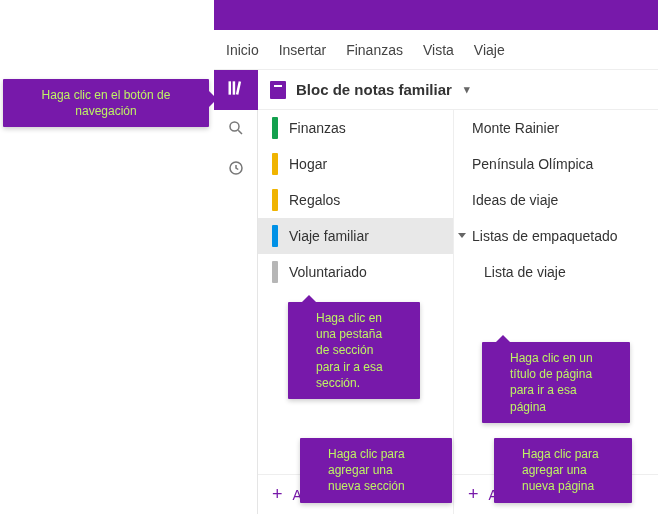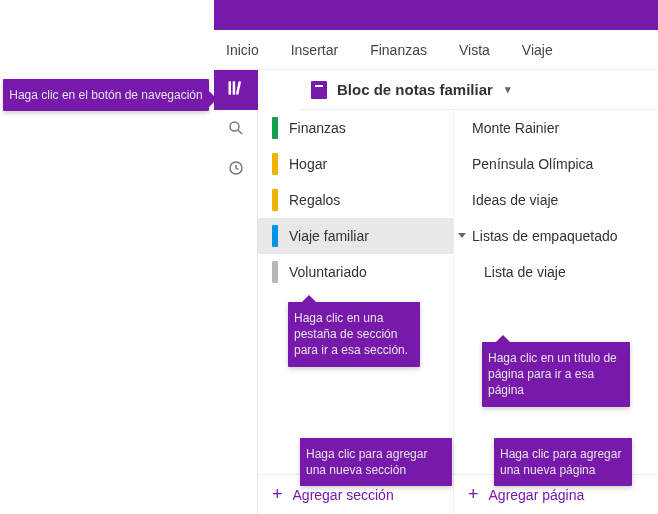--- a/index.html
+++ b/index.html
@@ -1,42 +1,42 @@
 <!DOCTYPE html>
 <html><head>
 <meta charset="utf-8">
 <style>
   * { box-sizing: border-box; margin: 0; padding: 0; font-family: "Segoe UI", Arial, sans-serif; }
   body { width: 658px; height: 514px; background: #fff; position: relative; overflow: hidden; }
   .top-purple { position: absolute; left: 214px; top: 0; width: 444px; height: 30px; background: #7719aa; }
-  .ribbon { position: absolute; left: 214px; top: 30px; width: 444px; height: 40px; display: flex; align-items: center; padding-left: 12px; gap: 32px; font-size: 14px; color: #444; border-bottom: 1px solid #eee;}
+  .ribbon { position: absolute; left: 214px; top: 30px; width: 444px; height: 40px; display: flex; align-items: center; padding-left: 12px; gap: 20px; font-size: 14px; color: #444; border-bottom: 1px solid #eee;}
   .ribbon-tab { cursor: pointer; }
   .left-col { position: absolute; left: 214px; top: 70px; width: 44px; height: 444px; border-right: 1px solid #e5e5e5;}
   .left-btn { width: 44px; height: 40px; display: flex; align-items: center; justify-content: center; }
   .nav-btn { background: #7719aa; }
   .nav-icon svg { width: 20px; height: 20px; }
   .search-icon, .recent-icon { color: #666; }
   .main { position: absolute; left: 258px; top: 70px; width: 400px; height: 444px; display: flex; flex-direction: column;}
-  .nbhdr { height: 40px; display: flex; align-items: center; padding: 0 12px; gap: 10px; font-size: 15px; font-weight: 600; color: #333; border-bottom: 1px solid #eee; margin-left: 41px;}
+  .nbhdr { height: 40px; display: flex; align-items: center; padding: 0 12px; gap: 10px; font-size: 15px; font-weight: 600; color: #333; border-bottom: 1px solid #eee;}
   .nb-icon { width: 16px; height: 18px; background: #7719aa; border-radius: 1px; position: relative;}
   .nb-icon::after{content:"";position:absolute;left:4px;top:4px;width:8px;height:2px;background:#fff;}
   .chev { font-size: 11px; color: #666; margin-left:2px;}
   .panels { flex:1; display: flex; }
   .sections { width: 196px; display:flex; flex-direction:column; position:relative; border-right:1px solid #eee;}
   .pages { flex:1; display:flex; flex-direction:column; position:relative;}
   .sec-item { height: 36px; display:flex; align-items:center; padding-left:14px; gap:11px; font-size:14px; color:#333; cursor:pointer;}
   .sec-tab { width:6px; height:22px; border-radius:1px;}
   .sec-item.sel { background:#e8e8e8;}
   .pg-item { height:36px; display:flex; align-items:center; padding-left:18px; font-size:14px; color:#333; cursor:pointer; position:relative;}
   .pg-item.exp::before{content:"";position:absolute;left:4px;top:15px;width:0;height:0;border-left:4px solid transparent;border-right:4px solid transparent;border-top:5px solid #666;}
   .pg-item.sub{padding-left:30px;}
   .pg-item.sel{background:#e8e8e8;}
   .add-row{height:40px;display:flex;align-items:center;padding-left:14px;gap:10px;font-size:14px;color:#7719aa;cursor:pointer;border-top:1px solid #eee;}
   .plus{font-size:18px;font-weight:300;color:#7719aa;}
-  .tip{position:absolute;background:#7719aa;color:#e5e5e5;font-size:12px;padding:8px 6px;line-height:1.35;border-radius:1px;box-shadow:0 2px 5px rgba(0,0,0,.2);}
+  .tip{position:absolute;background:#7719aa;color:#bef264;font-size:12px;padding:8px 28px;line-height:1.35;border-radius:1px;box-shadow:0 2px 5px rgba(0,0,0,.2);}
   .tip.arrow-top::before{content:"";position:absolute;top:-7px;left:14px;border-left:7px solid transparent;border-right:7px solid transparent;border-bottom:7px solid #7719aa;}
   .tip.arrow-right::after{content:"";position:absolute;right:-8px;top:12px;border-top:8px solid transparent;border-bottom:8px solid transparent;border-left:8px solid #7719aa;}
   .tip-nav{left:3px;top:79px;width:206px;text-align:center;}
   .tip-sec{left:288px;top:302px;width:132px;}
   .tip-pg{left:482px;top:342px;width:148px;}
   .tip-addsec{left:300px;top:438px;width:152px;}
   .tip-addpg{left:494px;top:438px;width:138px;}
 </style>
 </head>
 <body>

